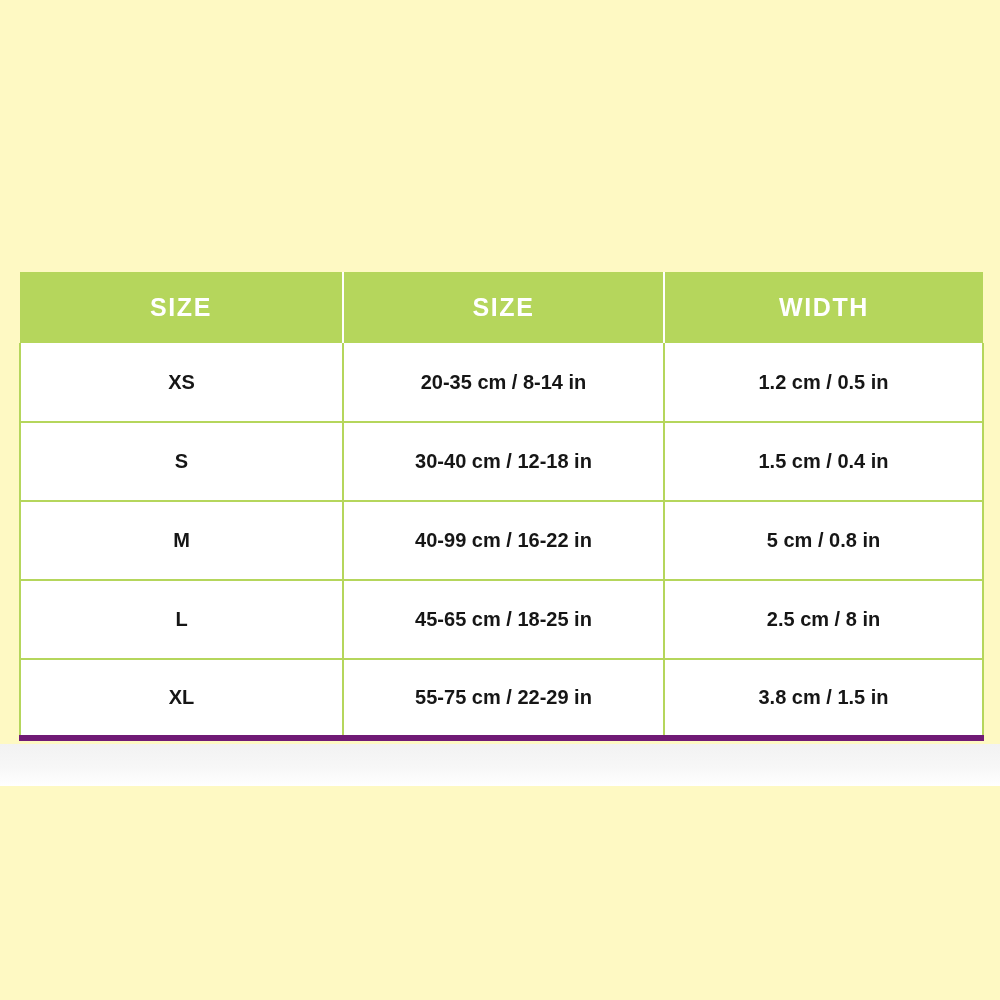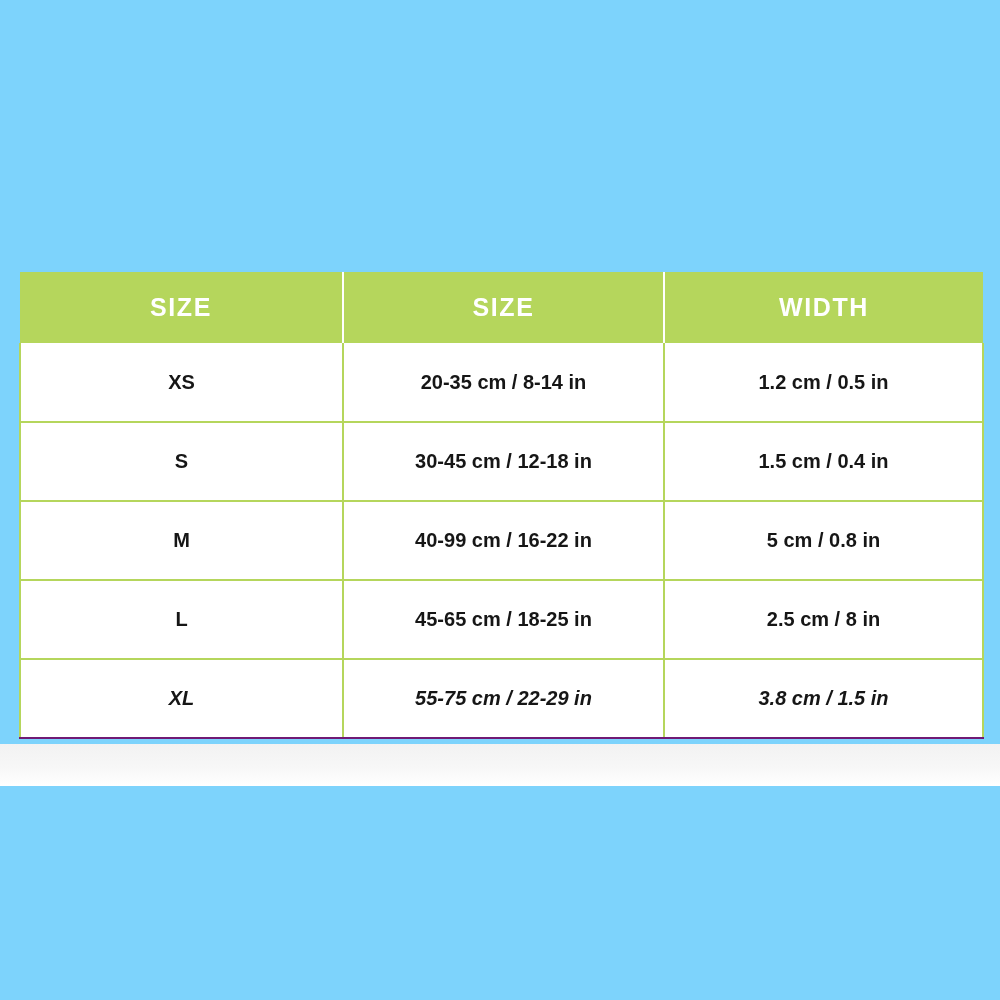--- a/index.html
+++ b/index.html
@@ -15,21 +15,21 @@
     overflow: hidden;
     position: relative;
   }
 
   #page-root {
     position: absolute;
     left: 0;
     top: 0;
     width: 1000px;
     height: 1000px;
-    background: #7dd3fc;
+    background: #fef9c3;
   }
 
   
   .under-band {
     position: absolute;
     left: 0;
     top: 744px;
     width: 1000px;
     height: 42px;
     background: linear-gradient(to bottom, #f2f2f2 0%, #f7f7f7 55%, #ffffff 100%);
@@ -85,22 +85,21 @@
     box-sizing: border-box;
   }
   table.size-table tbody td.first-col {
     border-left: 2px solid #b5d65c;
     font-size: 20px;
   }
   table.size-table tbody td.last-col {
     border-right: 2px solid #b5d65c;
   }
   table.size-table tbody tr:last-child td {
-    border-bottom: 2px solid #701a75;
-    font-style: italic;
+    border-bottom: 6px solid #701a75;
   }
 </style>
 </head>
 <body>
 
 <div id="page-root">
 
   <div class="under-band"></div>
 
   <div class="size-table-wrap">
@@ -118,21 +117,21 @@
         </tr>
       </thead>
       <tbody>
         <tr>
           <td class="first-col">XS</td>
           <td>20-35 cm / 8-14 in</td>
           <td class="last-col">1.2 cm / 0.5 in</td>
         </tr>
         <tr>
           <td class="first-col">S</td>
-          <td>30-45 cm / 12-18 in</td>
+          <td>30-40 cm / 12-18 in</td>
           <td class="last-col">1.5 cm / 0.4 in</td>
         </tr>
         <tr>
           <td class="first-col">M</td>
           <td>40-99 cm / 16-22 in</td>
           <td class="last-col">5 cm / 0.8 in</td>
         </tr>
         <tr>
           <td class="first-col">L</td>
           <td>45-65 cm / 18-25 in</td>

